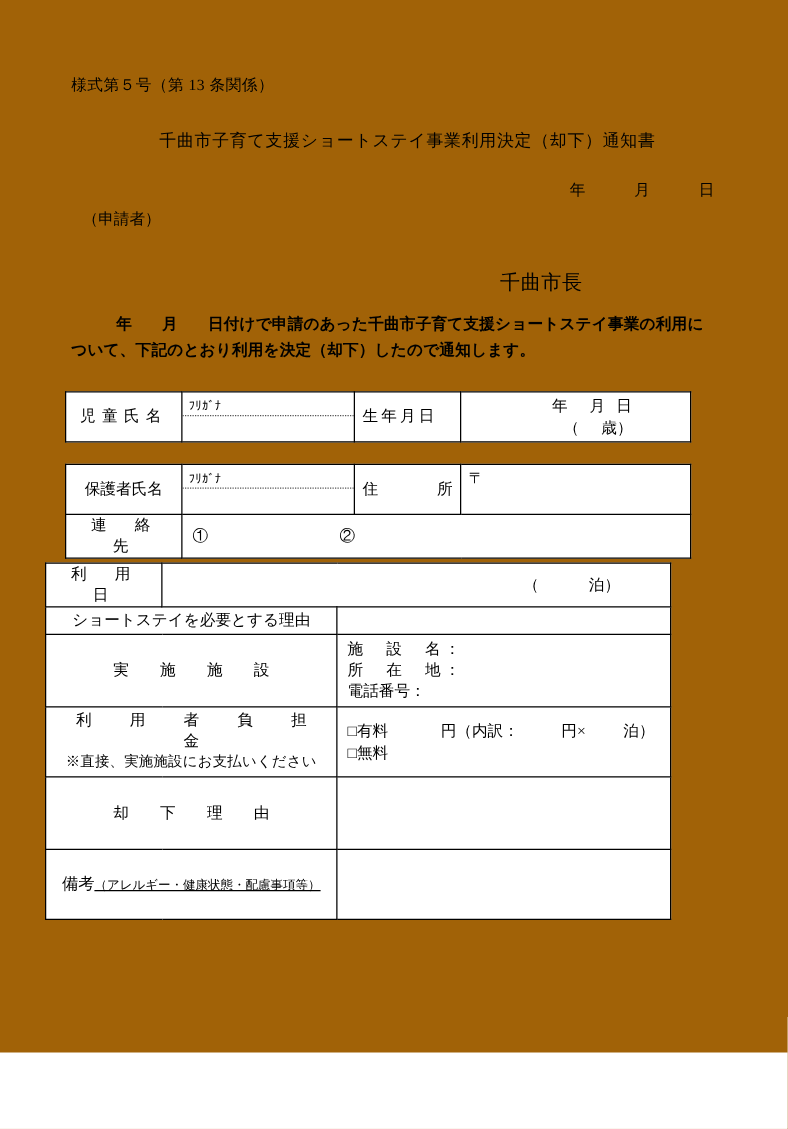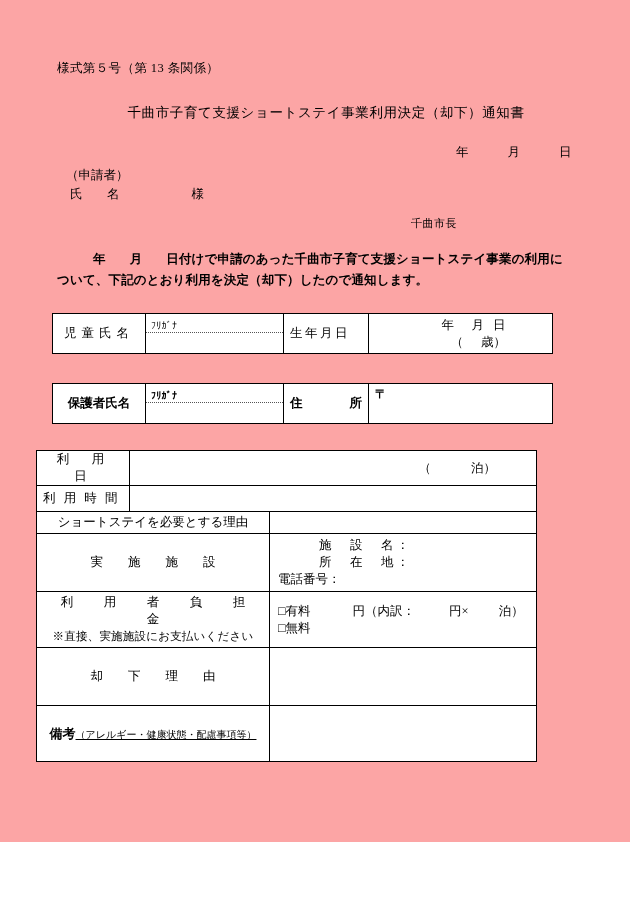--- a/index.html
+++ b/index.html
@@ -14,21 +14,21 @@
     position: relative;
     font-family: "Liberation Serif", "DejaVu Serif", serif;
     color: #000000;
     overflow: hidden;
   }
   .page {
     position: absolute;
     left: 0; top: 0;
     width: 630px;
     height: 842px;
-    background: #fca5a5;
+    background: #a16207;
   }
 
   
   .form-no {
     position: absolute;
     left: 57px;
     top: 60px;
     font-size: 12.5px;
     letter-spacing: 0.4px;
     white-space: nowrap;
@@ -64,23 +64,23 @@
     position: absolute;
     left: 70px;
     top: 186px;
     font-size: 12.5px;
     white-space: nowrap;
   }
   .applicant-name-row .nm { letter-spacing: 6px; }
   .applicant-name-row .sama { display: inline-block; margin-left: 66px; }
   .mayor {
     position: absolute;
-    left: 411px;
+    left: 400px;
     top: 216px;
-    font-size: 11px;
+    font-size: 16px;
     white-space: nowrap;
     letter-spacing: 0.5px;
   }
 
   
   .body-para {
     position: absolute;
     left: 57px;
     top: 249px;
     width: 508px;
@@ -103,21 +103,21 @@
   }
   .tbl td {
     border: 1px solid #000000;
     padding: 0 6px;
     vertical-align: middle;
     line-height: 17px;
     box-sizing: border-box;
   }
 
   #table-child { left: 52px; top: 313px; width: 500px; }
-  #table-guardian { left: 52px; top: 383px; width: 500px; font-weight: bold; }
+  #table-guardian { left: 52px; top: 371px; width: 500px; }
   #table-main { left: 36px; top: 450px; width: 500px; }
 
   .lbl-sp4 { letter-spacing: 5px; text-align: center; }
   .lbl-sp2 { letter-spacing: 2.5px; }
   .lbl-center { text-align: center; }
   .lbl-justify {
     text-align: justify;
     text-align-last: justify;
     padding-left: 10px;
     padding-right: 10px;
@@ -151,52 +151,49 @@
   .addr-mark { font-size: 12px; }
 
   .contact-cell { padding-left: 8px !important; }
   .contact-cell .c2 { display: inline-block; margin-left: 105px; }
 
   .nights-cell { text-align: right; padding-right: 40px !important; }
   .nights-cell .paren-open { margin-right: 40px; }
 
   .facility-cell { line-height: 17px; padding: 3px 6px 3px 8px !important; }
   .facility-cell div { white-space: nowrap; }
-  .facility-cell .fl { letter-spacing: 3px; margin-left: 41px; }
+  .facility-cell .fl { letter-spacing: 3px; }
 
   .fee-label-cell { text-align: center; line-height: 17px; padding: 2px 4px !important; }
   .fee-label-cell .l1 { display: block; letter-spacing: 9px; padding-left: 9px; }
   .fee-label-cell .l2 { display: block; font-size: 11.5px; letter-spacing: 0.2px; }
 
   .fee-value-cell { line-height: 17px; padding: 2px 8px !important; }
   .fee-value-cell div { white-space: nowrap; }
   .fee-value-cell .gap1 { display: inline-block; width: 42px; }
   .fee-value-cell .gap2 { display: inline-block; width: 34px; }
   .fee-value-cell .gap3 { display: inline-block; width: 30px; }
 
   .remarks-cell { text-align: center; line-height: 17px; }
-  .remarks-cell .main { font-size: 13px; font-weight: bold; }
+  .remarks-cell .main { font-size: 13px; font-weight: normal; }
   .remarks-cell .sub { font-size: 10px; text-decoration: underline; }
 </style>
 </head>
 <body>
 
 <div class="page">
 
   <div class="form-no">様式第５号（第 13 条関係）</div>
 
   <div class="doc-title">千曲市子育て支援ショートステイ事業利用決定（却下）通知書</div>
 
   <div class="date-line">年　　　月　　　日</div>
 
   <div class="applicant-label">（申請者）</div>
 
-  <div class="applicant-name-row">
-    <span class="nm">氏　名</span><span class="sama">様</span>
-  </div>
 
   <div class="mayor">千曲市長</div>
 
   <div class="body-para">
     <span class="lead"></span><span>年</span><span class="sp"></span><span>月</span><span class="sp"></span><span>日付けで申請のあった千曲市子育て支援ショートステイ事業の利用に</span><br><span>ついて、下記のとおり利用を決定（却下）したので通知します。</span>
   </div>
 
   <table class="tbl" id="table-child">
     <colgroup>
       <col style="width:93px">
@@ -232,41 +229,43 @@
         <td class="lbl-center" style="height:40px">保護者氏名</td>
         <td class="furigana-cell">
           <span class="furigana-text">ﾌﾘｶﾞﾅ</span>
           <span class="furigana-blank"></span>
         </td>
         <td class="lbl-justify">住　　　所</td>
         <td style="vertical-align:top;padding-top:2px">
           <span class="addr-mark">〒</span>
         </td>
       </tr>
+      <tr>
+        <td class="lbl-sp4" style="height:22px">連　絡　先</td>
+        <td class="contact-cell" colspan="3">
+          <span>①</span><span class="c2">②</span>
+        </td>
+      </tr>
     </tbody>
   </table>
 
   <table class="tbl" id="table-main">
     <colgroup>
       <col style="width:93px">
       <col style="width:140px">
       <col style="width:267px">
     </colgroup>
     <tbody>
       <tr>
         <td class="lbl-sp4" style="height:26px">利　用　日</td>
         <td class="nights-cell" colspan="2">
           <span class="paren-open">（</span><span>泊）</span>
         </td>
       </tr>
       <tr>
-        <td class="lbl-sp2" style="height:26px">利 用 時 間</td>
-        <td colspan="2"></td>
-      </tr>
-      <tr>
         <td class="lbl-center" colspan="2" style="height:22px">ショートステイを必要とする理由</td>
         <td></td>
       </tr>
       <tr>
         <td class="lbl-center" colspan="2" style="height:58px">実　　施　　施　　設</td>
         <td class="facility-cell">
           <div class="fl">施　設　名：</div>
           <div class="fl">所　在　地：</div>
           <div>電話番号：</div>
         </td>

